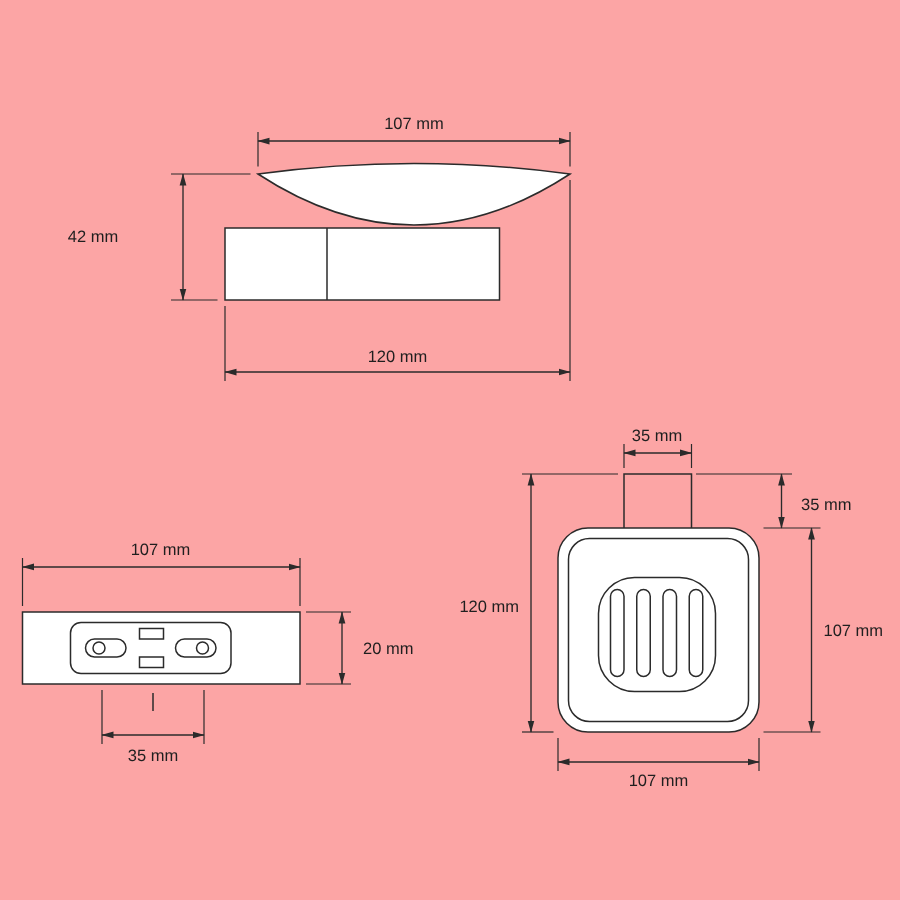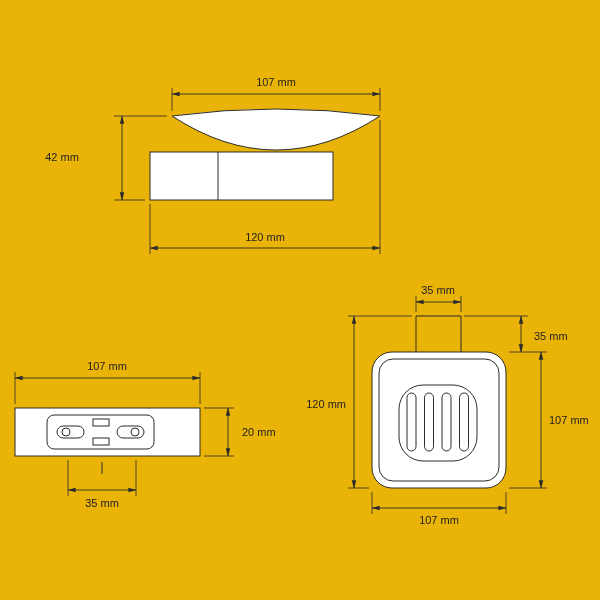--- a/index.html
+++ b/index.html
@@ -7,21 +7,21 @@
     padding: 0;
     background: #ffffff;
     width: 600px;
     height: 600px;
     overflow: hidden;
     font-family: "Liberation Sans", sans-serif;
   }
   .drawing-wrap {
     width: 600px;
     height: 600px;
-    background: #eab308;
+    background: #fca5a5;
     text-align: center;
   }
   svg {
     display: block;
   }
   .geo {
     fill: none;
     stroke: #2b2b2b;
     stroke-width: 1;
   }

